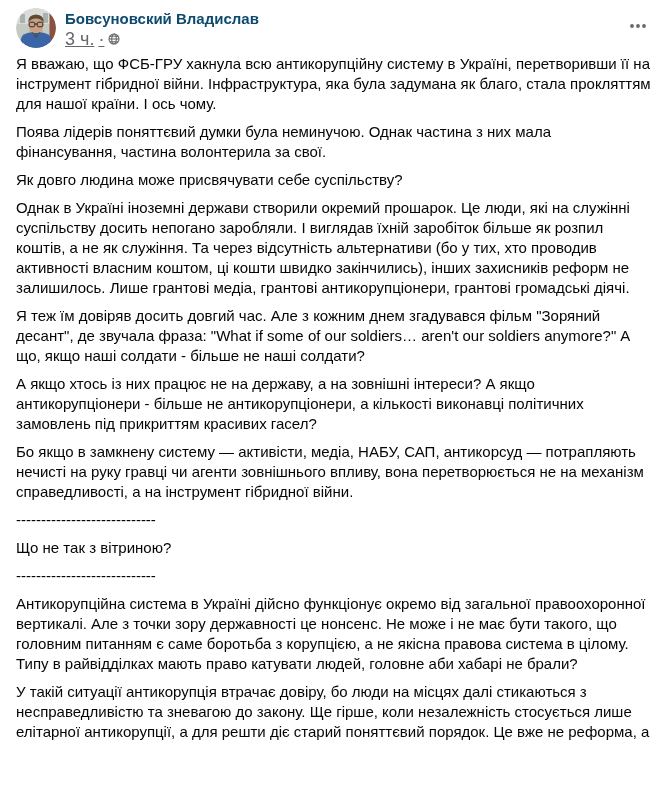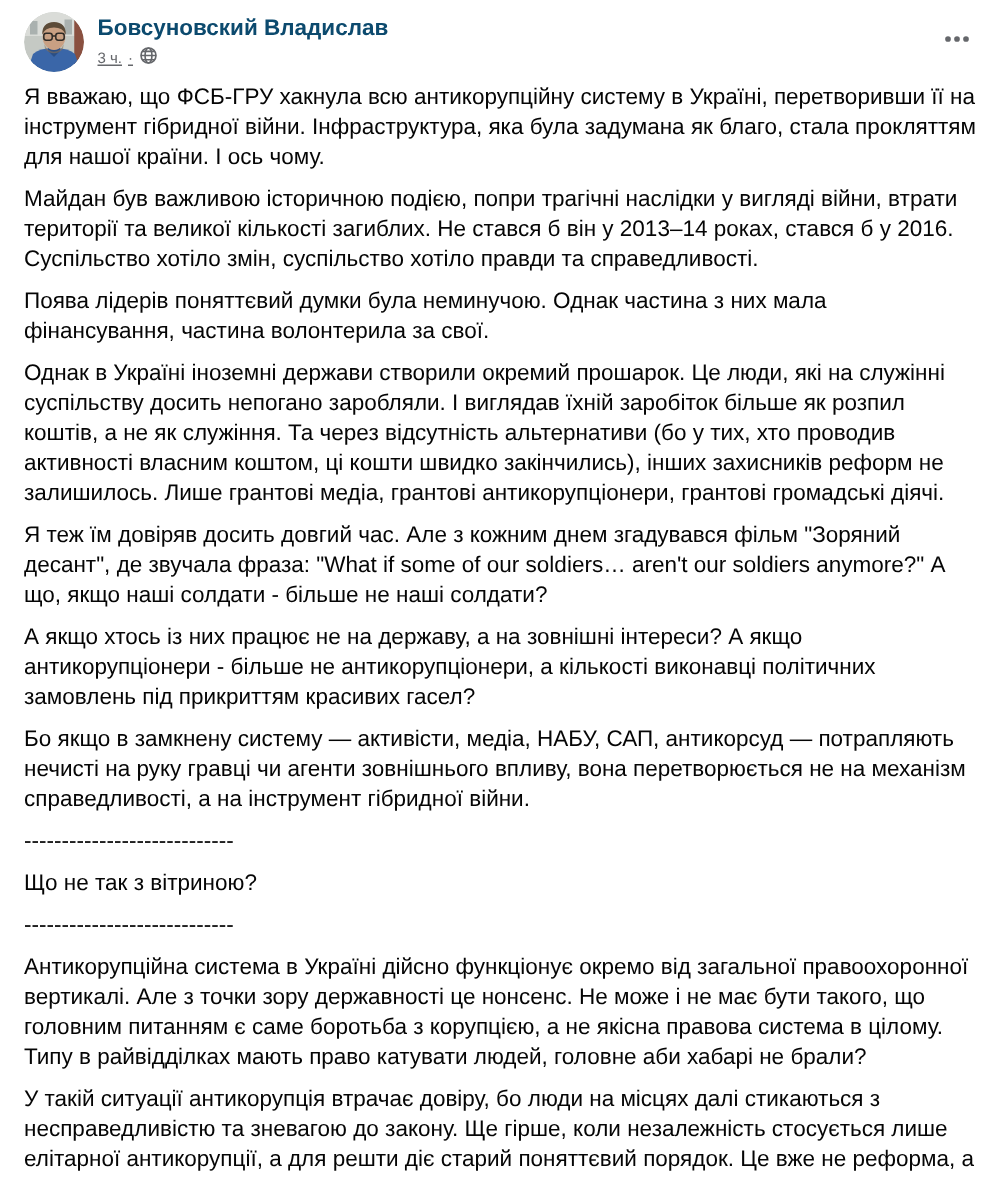--- a/index.html
+++ b/index.html
@@ -39,21 +39,21 @@
     font-size: 15px;
     font-weight: bold;
     color: #0c4a6e;
     line-height: 19px;
     cursor: pointer;
   }
   .post-meta {
     display: flex;
     align-items: center;
     gap: 4px;
-    font-size: 10px;
+    font-size: 18px;
     color: #65676b;
     line-height: 17px;
     margin-top: 2px;
     text-decoration: underline;
   }
   .meta-sep {
     color: #65676b;
   }
   .globe {
     display: inline-block;
@@ -140,22 +140,22 @@
         <circle cx="4" cy="10" r="1.9" fill="#65676b"></circle>
         <circle cx="10" cy="10" r="1.9" fill="#65676b"></circle>
         <circle cx="16" cy="10" r="1.9" fill="#65676b"></circle>
       </svg>
     </button>
 
   </header>
 
   <div class="post-body">
       <p>Я вважаю, що ФСБ-ГРУ хакнула всю антикорупційну систему в Україні, перетворивши її на інструмент гібридної війни. Інфраструктура, яка була задумана як благо, стала прокляттям для нашої країни. І ось чому.</p>
-      <p>Майдан був важливою історичною подією, попри трагічні наслідки у вигляді війни, втрати території та великої кількості загиблих. Не стався б він у 2013–14 роках, стався б у 2016. Суспільство хотіло змін, суспільство хотіло правди та справедливості.</p>
       <p>Поява лідерів поняттєвий думки була неминучою. Однак частина з них мала фінансування, частина волонтерила за свої.</p>
+      <p>Як довго людина може присвячувати себе суспільству?</p>
       <p>Однак в Україні іноземні держави створили окремий прошарок. Це люди, які на служінні суспільству досить непогано заробляли. І виглядав їхній заробіток більше як розпил коштів, а не як служіння. Та через відсутність альтернативи (бо у тих, хто проводив активності власним коштом, ці кошти швидко закінчились), інших захисників реформ не залишилось. Лише грантові медіа, грантові антикорупціонери, грантові громадські діячі.</p>
       <p>Я теж їм довіряв досить довгий час. Але з кожним днем згадувався фільм "Зоряний десант", де звучала фраза: "What if some of our soldiers… aren't our soldiers anymore?" А що, якщо наші солдати - більше не наші солдати?</p>
       <p>А якщо хтось із них працює не на державу, а на зовнішні інтереси? А якщо антикорупціонери - більше не антикорупціонери, а кількості виконавці політичних замовлень під прикриттям красивих гасел?</p>
       <p>Бо якщо в замкнену систему — активісти, медіа, НАБУ, САП, антикорсуд — потрапляють нечисті на руку гравці чи агенти зовнішнього впливу, вона перетворюється не на механізм справедливості, а на інструмент гібридної війни.</p>
       <p>----------------------------</p>
       <p>Що не так з вітриною?</p>
       <p>----------------------------</p>
       <p>Антикорупційна система в Україні дійсно функціонує окремо від загальної правоохоронної вертикалі. Але з точки зору державності це нонсенс. Не може і не має бути такого, що головним питанням є саме боротьба з корупцією, а не якісна правова система в цілому. Типу в райвідділках мають право катувати людей, головне аби хабарі не брали?</p>
       <p>У такій ситуації антикорупція втрачає довіру, бо люди на місцях далі стикаються з несправедливістю та зневагою до закону. Ще гірше, коли незалежність стосується лише елітарної антикорупції, а для решти діє старий поняттєвий порядок. Це вже не реформа, а</p>
     </div>

